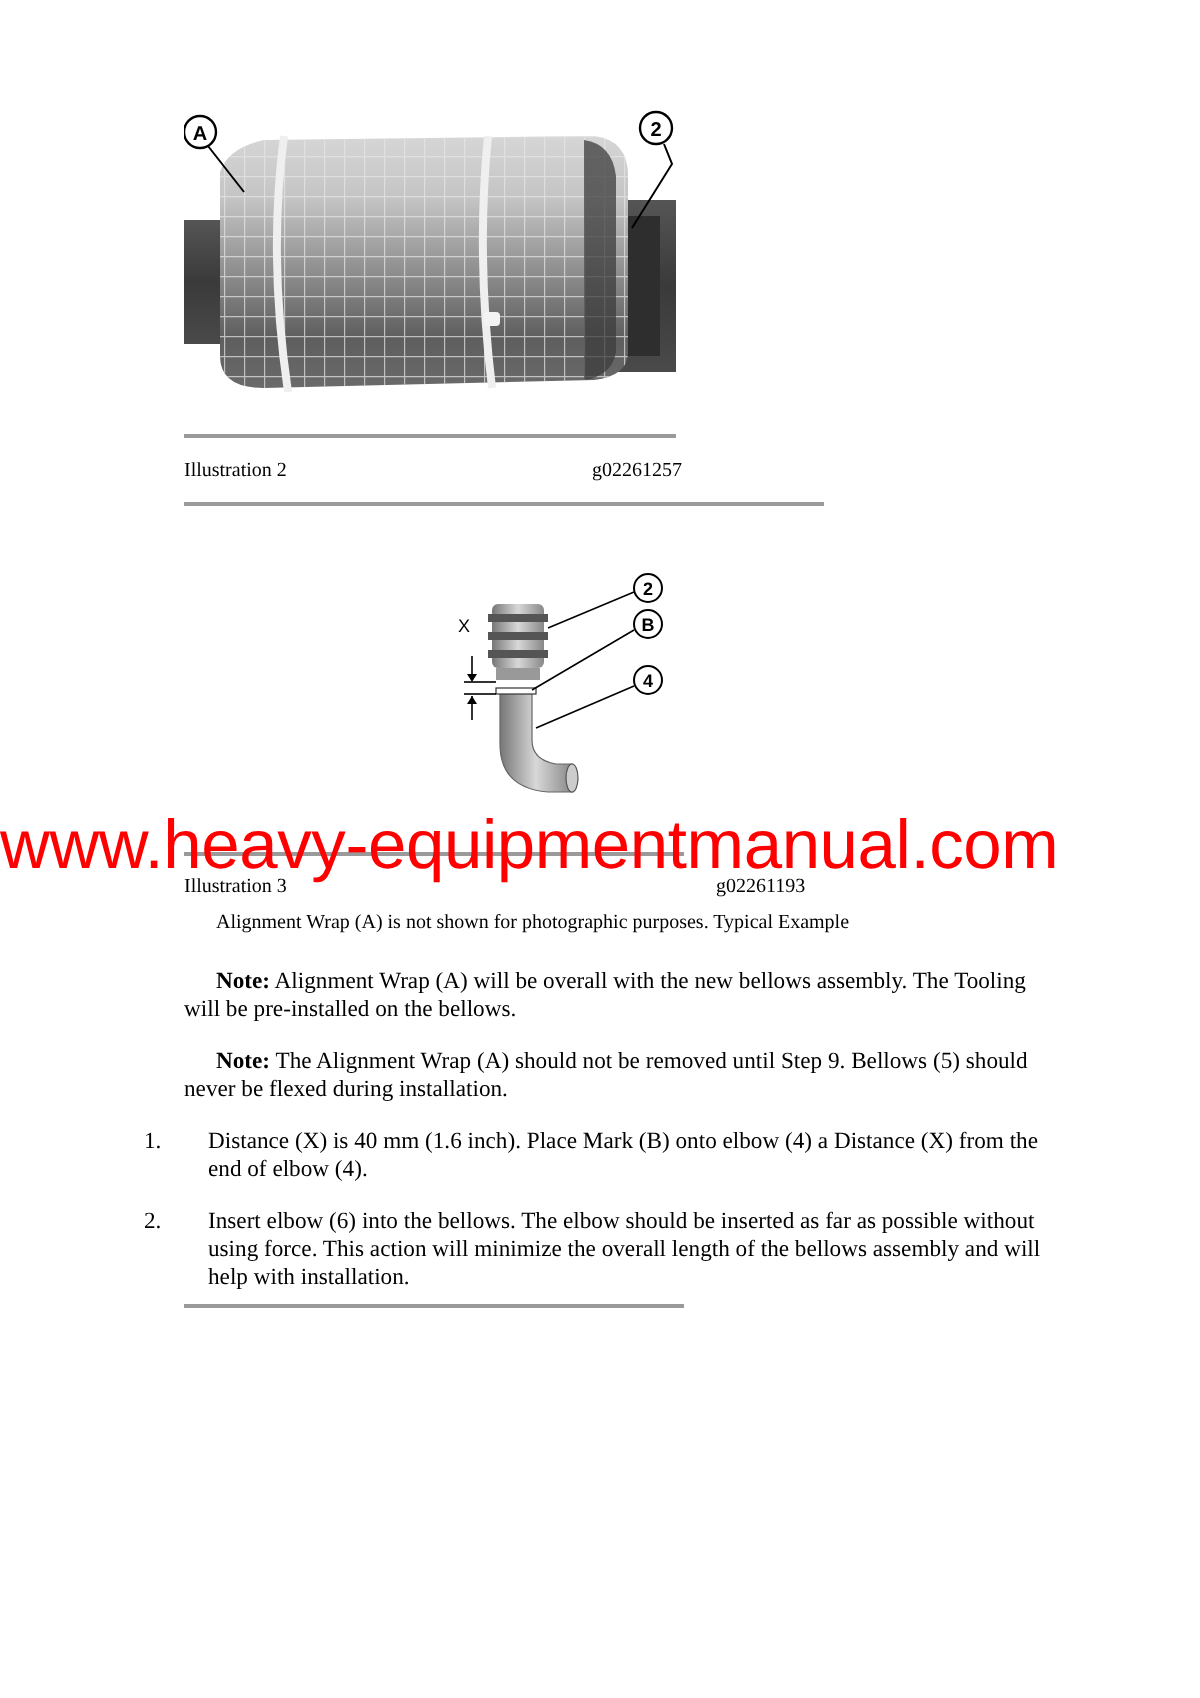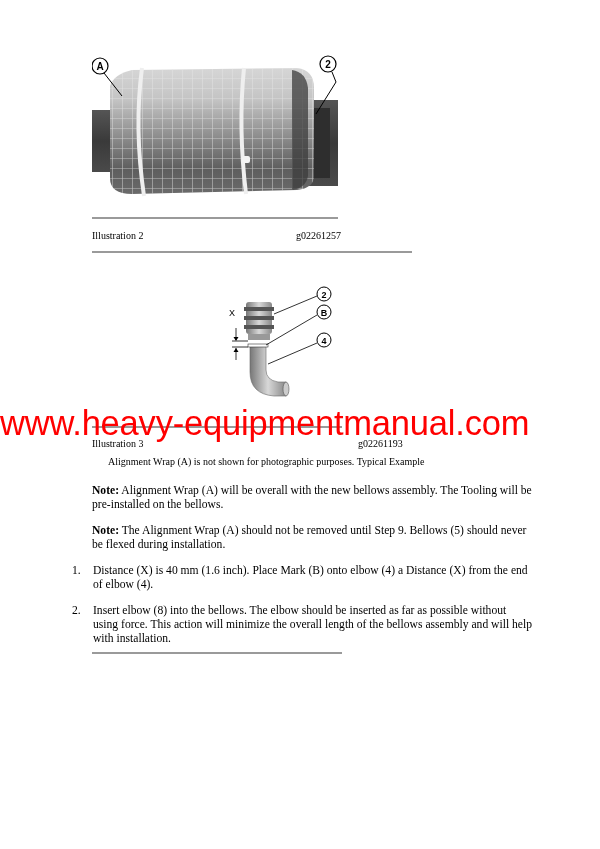--- a/index.html
+++ b/index.html
@@ -11,31 +11,31 @@
     .rule { position: absolute; height: 2px; background: #9a9a9a; }
 
     
     .photo2 { left: 92px; top: 48px; width: 246px; height: 160px; }
     
     .photo3 { left: 220px; top: 282px; width: 120px; height: 120px; }
 
     .caption { font-size: 10px; line-height: 12px; }
     .small-text { font-size: 10px; line-height: 12px; margin-left: 16px; }
     .body-text { font-size: 11.6px; line-height: 14px; }
-    .note-label { font-weight: bold; }
+    .note-label { font-weight: bold; margin-left: 16px; }
 
     .watermark {
       left: 0; top: 403px; width: 516px; text-align: center;
       font-family: "Liberation Sans", sans-serif;
       font-size: 34.5px; line-height: 40px; color: #ff0000;
       letter-spacing: -0.2px; white-space: nowrap;
     }
     .step { position: absolute; left: 72px; width: 460px; }
     .step .num { position: absolute; left: 0; top: 0; width: 18px; text-align: left; }
-    .step .txt { margin-left: 21px; }
+    .step .txt { margin-left: 32px; }
   </style>
 </head>
 <body>
 
 <div class="abs photo2">
   <svg width="246" height="160" viewBox="0 0 246 160">
     <defs>
       <linearGradient id="cyl" x1="0" y1="0" x2="0" y2="1">
         <stop offset="0" stop-color="#d6d6d6"></stop>
         <stop offset="0.25" stop-color="#c4c4c4"></stop>
@@ -134,16 +134,16 @@
 <div class="abs body-text" style="left:92px; top:524px; width:440px;">
   <span class="note-label">Note:</span><span> The Alignment Wrap (A) should not be removed until Step 9. Bellows (5) should never be flexed during installation.</span>
 </div>
 
 <div class="step body-text" style="top:564px;">
   <span class="num">1.</span>
   <div class="txt">Distance (X) is 40 mm (1.6 inch). Place Mark (B) onto elbow (4) a Distance (X) from the end of elbow (4).</div>
 </div>
 <div class="step body-text" style="top:604px;">
   <span class="num">2.</span>
-  <div class="txt">Insert elbow (8) into the bellows. The elbow should be inserted as far as possible without using force. This action will minimize the overall length of the bellows assembly and will help with installation.</div>
+  <div class="txt">Insert elbow (6) into the bellows. The elbow should be inserted as far as possible without using force. This action will minimize the overall length of the bellows assembly and will help with installation.</div>
 </div>
 
 <div class="rule" style="left:92px; top:652px; width:250px;"></div>
 
 </body></html>

